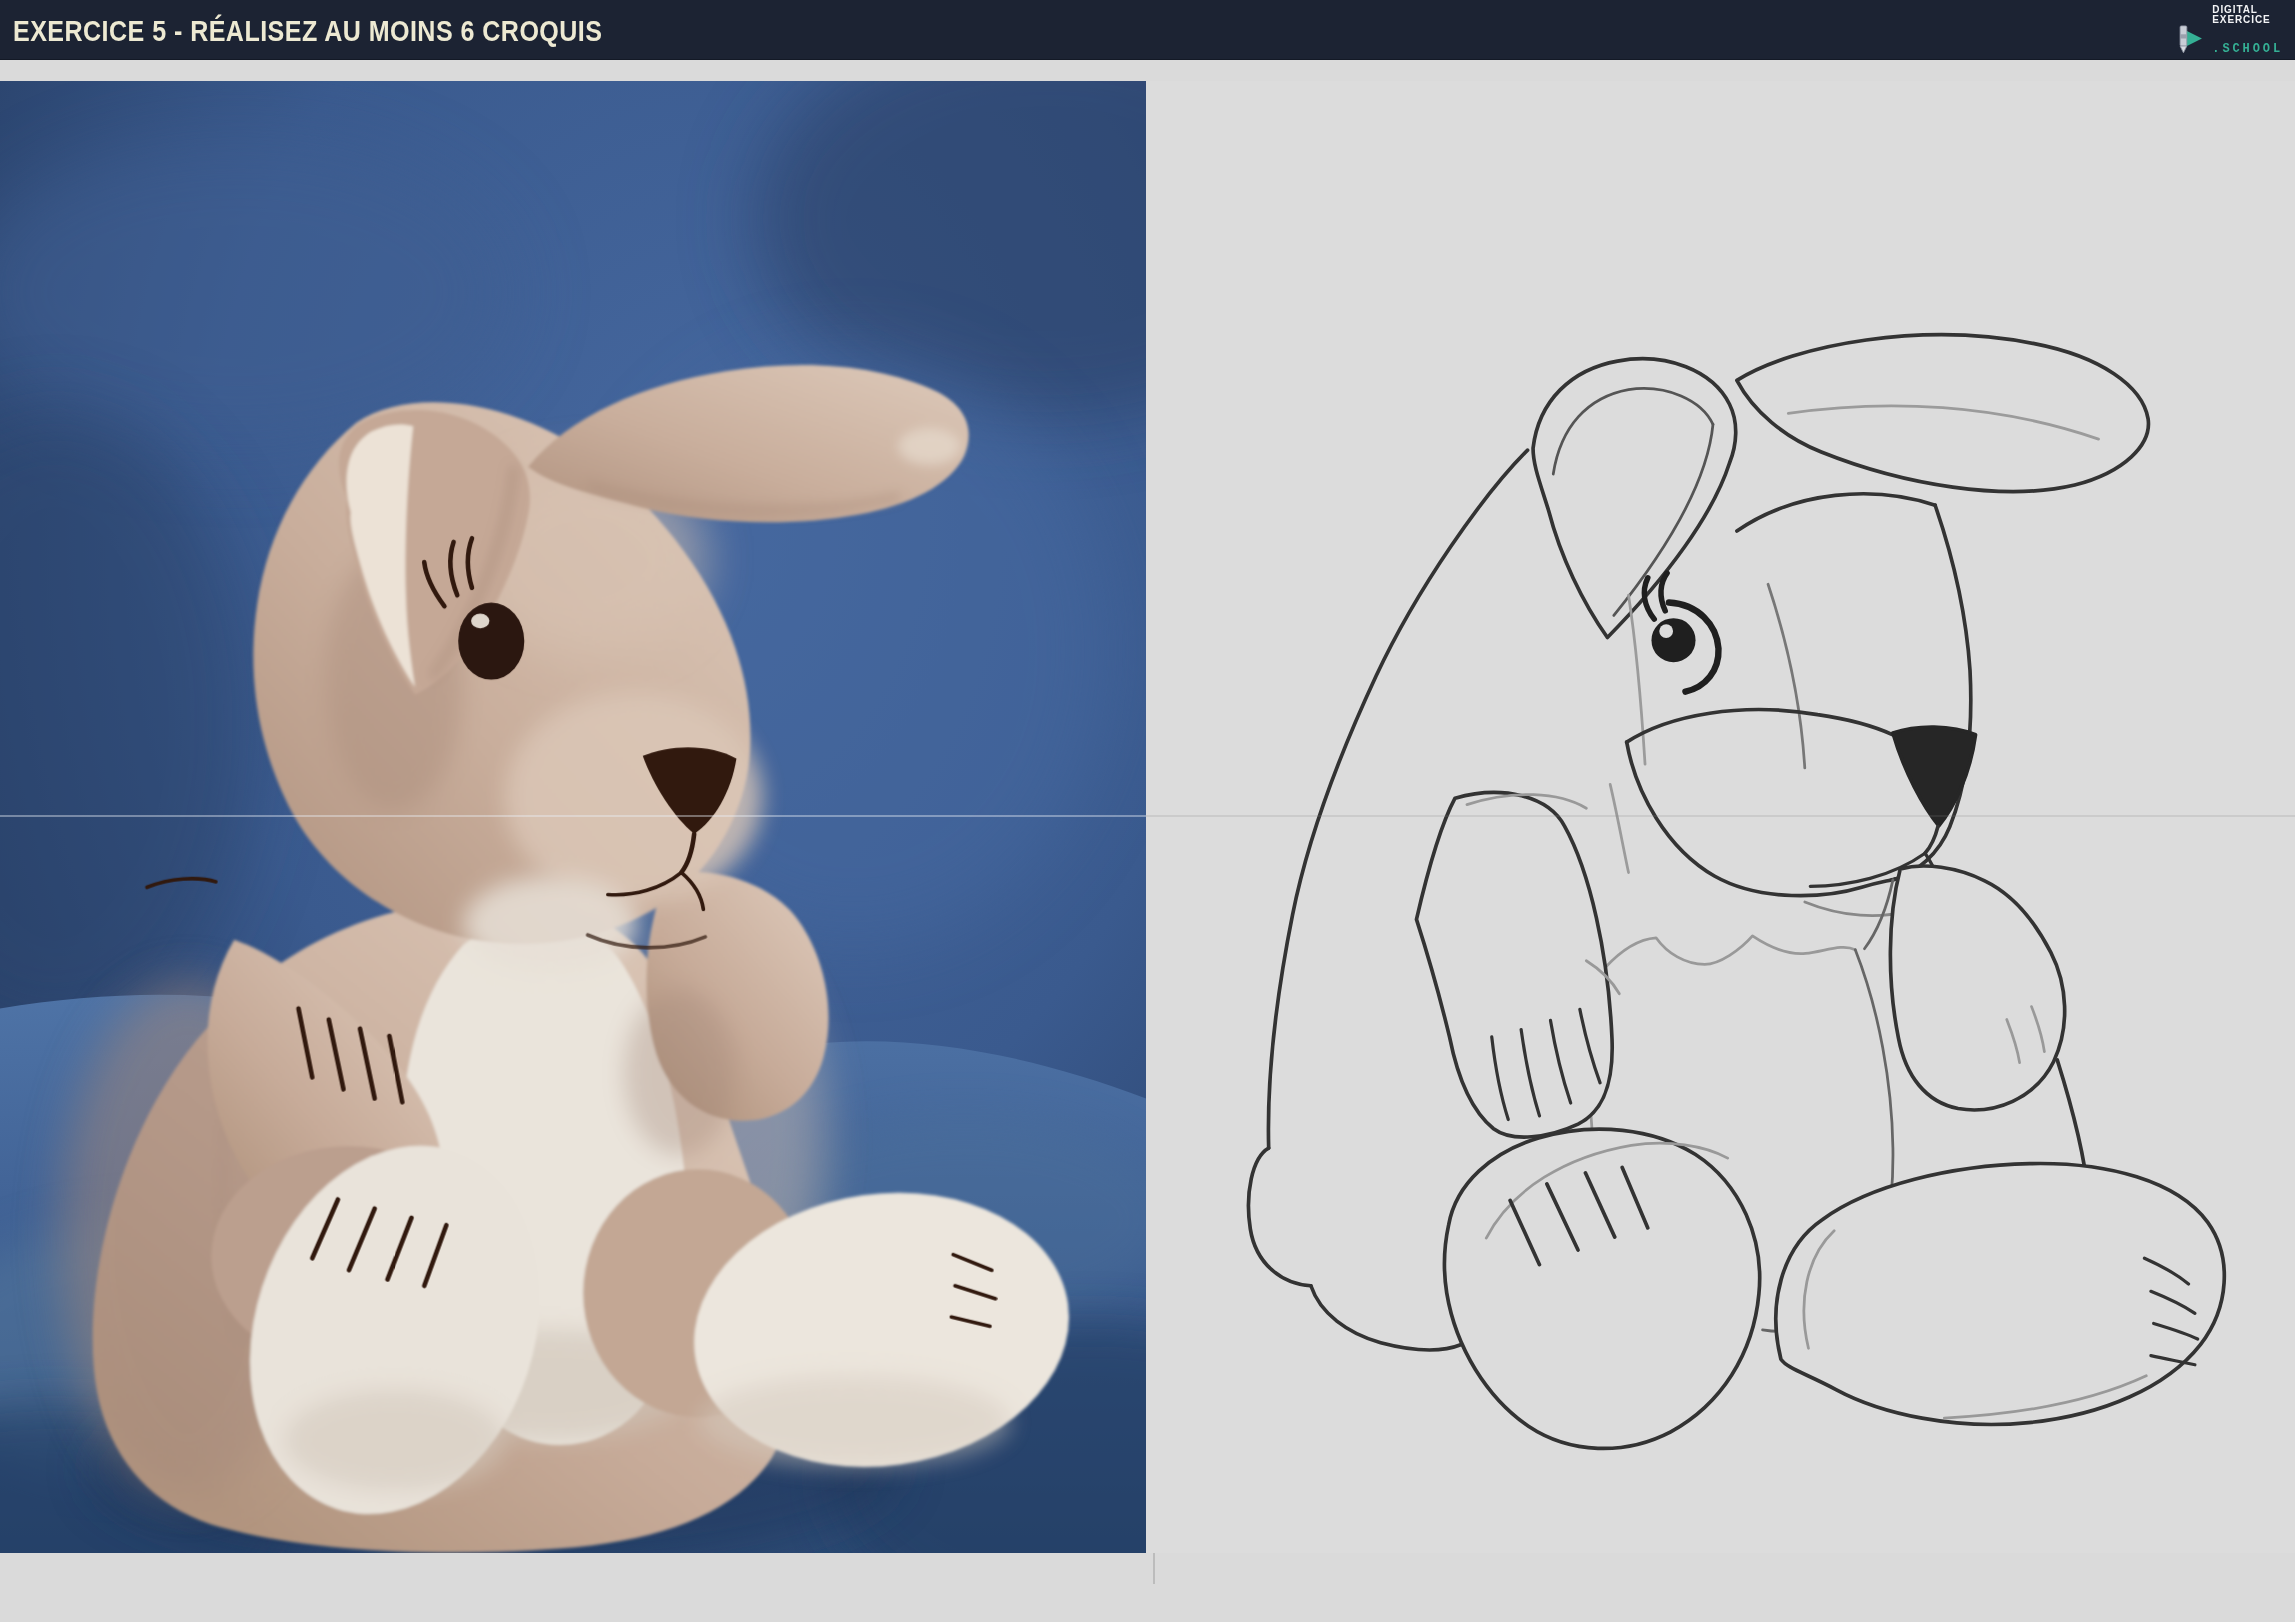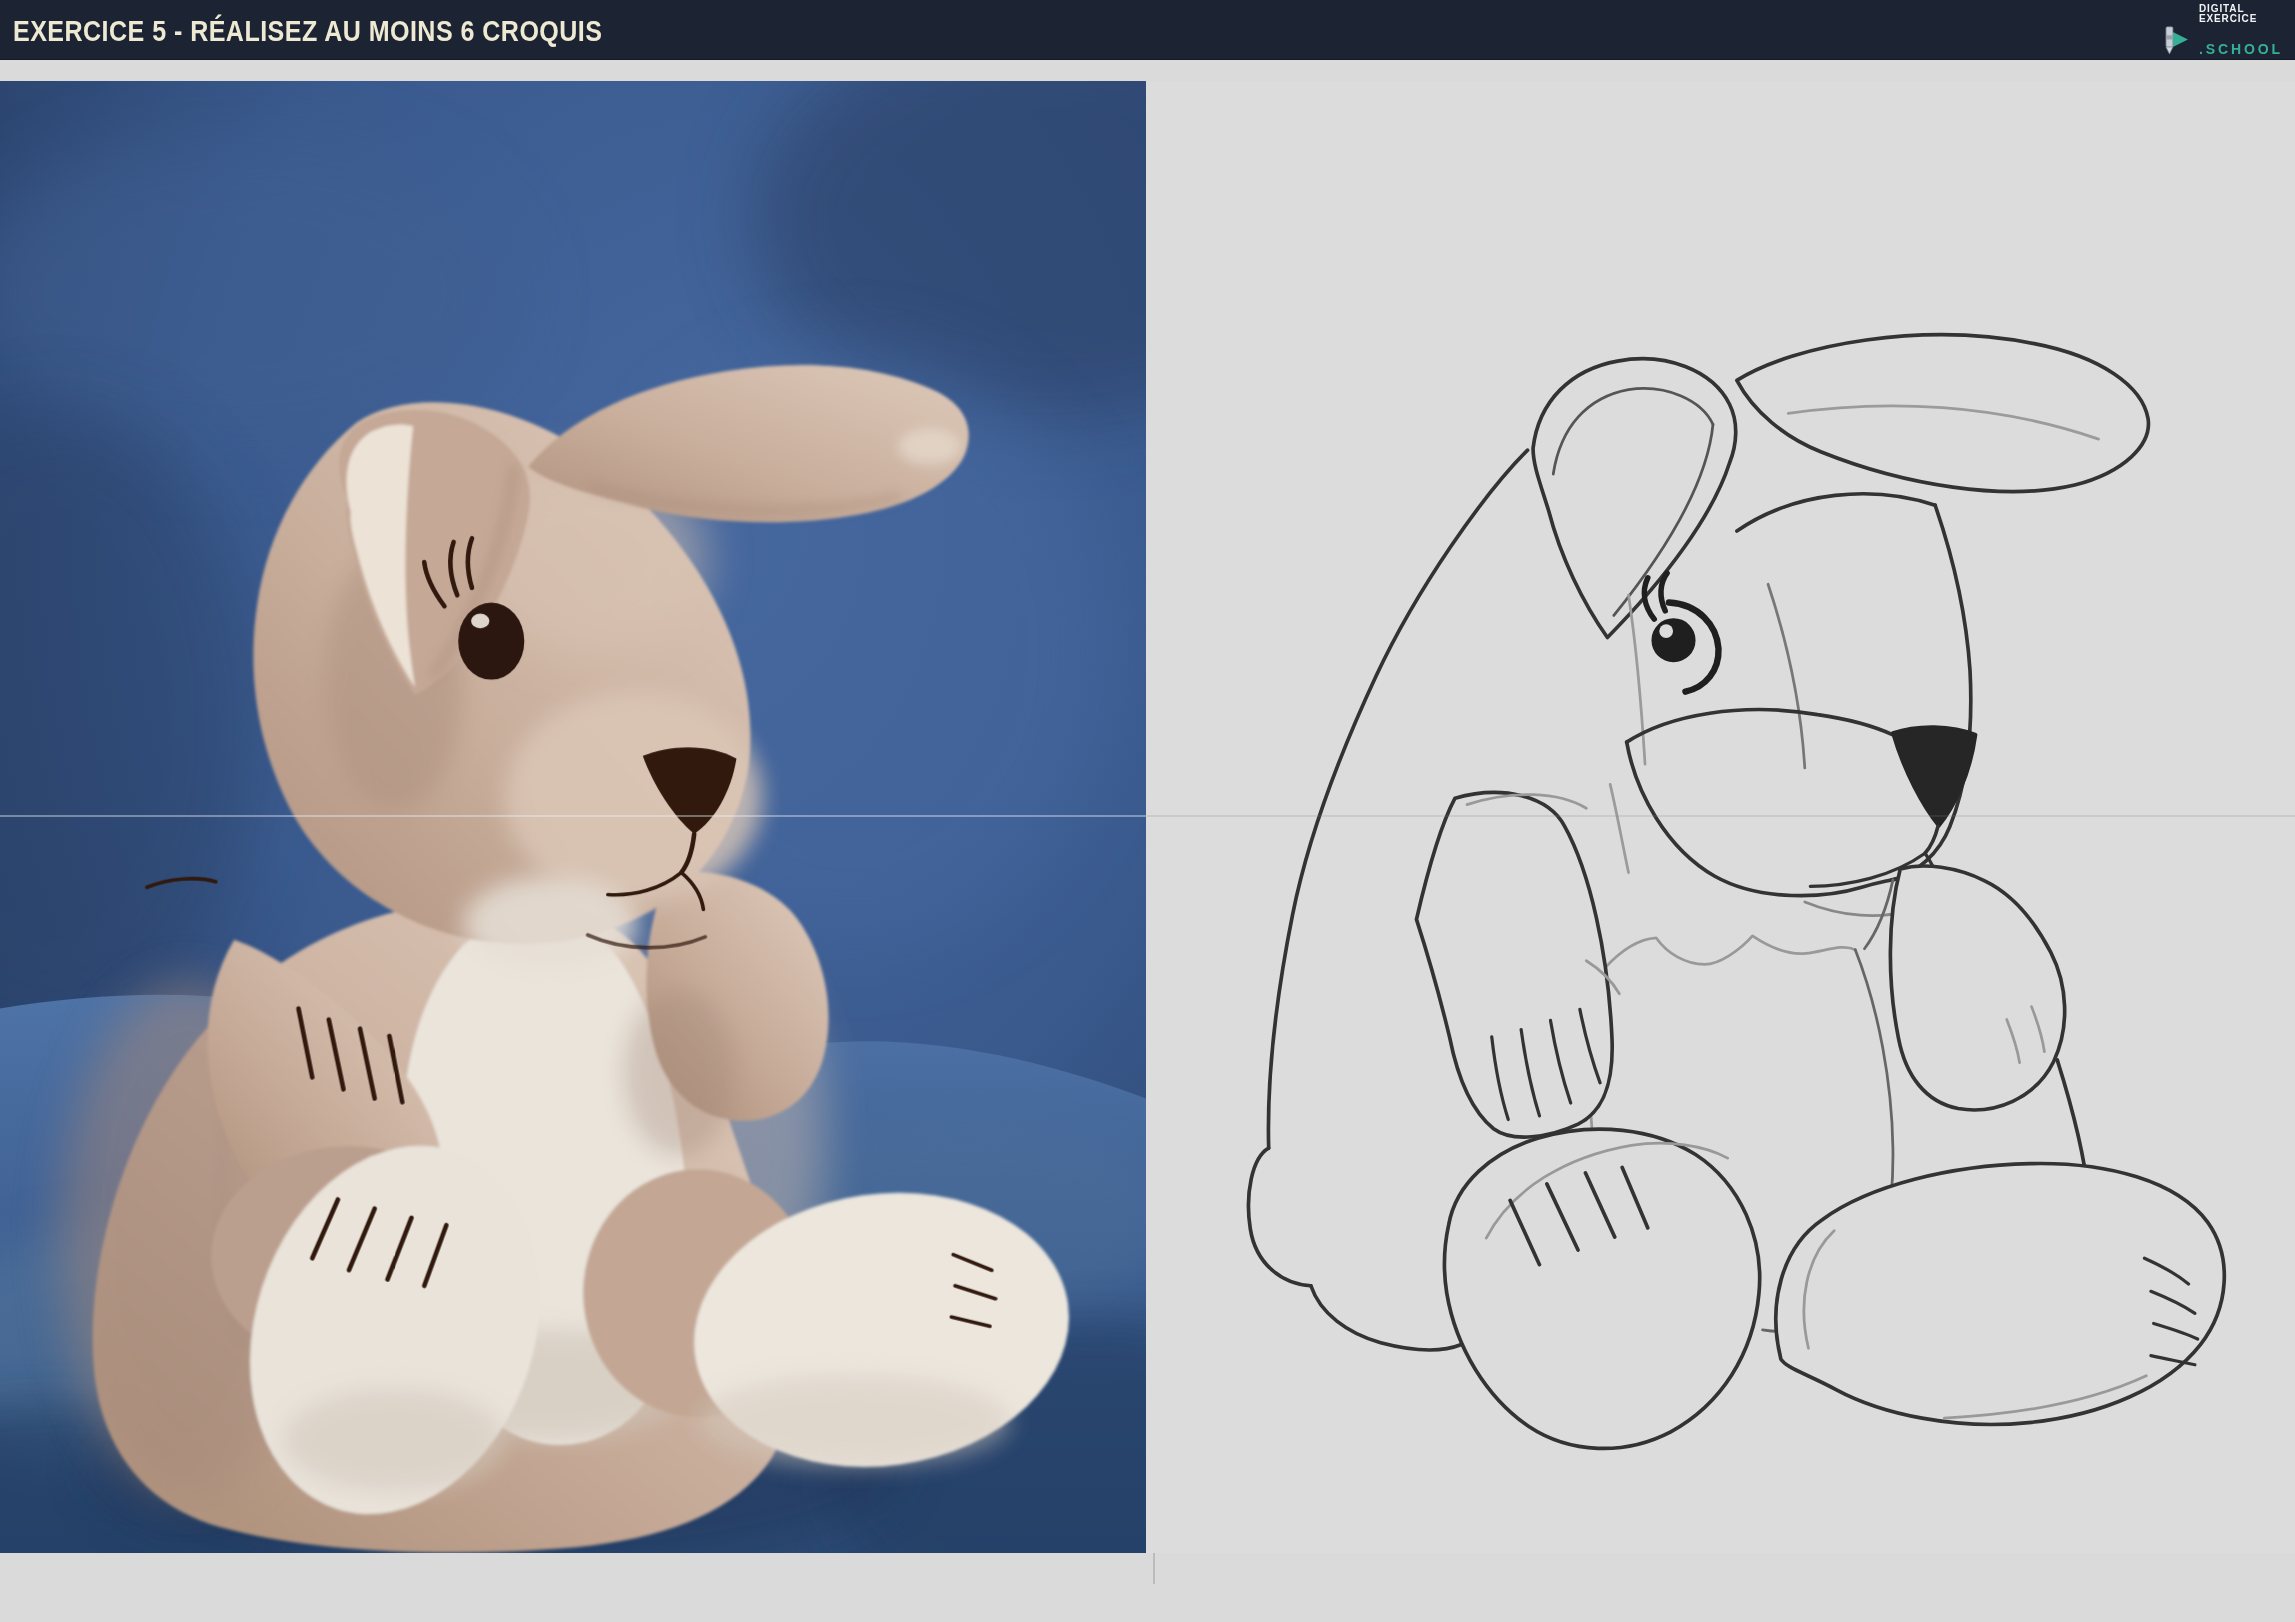--- a/index.html
+++ b/index.html
@@ -17,21 +17,21 @@
   }
   .header-title{
     color:#EDE9D2;font-weight:700;font-size:28.5px;line-height:44px;
     letter-spacing:0.5px;white-space:nowrap;
     transform:scaleX(.88) scaleY(1.06);transform-origin:left center;
   }
   .logo{display:flex;align-items:flex-end;gap:5.5px;}
   .logo-icon{width:37px;height:33px;display:block;}
   .logo-text{display:flex;flex-direction:column;line-height:1;}
   .logo-line{color:#F2F3F5;font-weight:700;font-size:10px;letter-spacing:0.9px;}
-  .logo-school{color:#35B095;font-weight:700;font-size:14px;letter-spacing:2.9px;margin-top:18px;}
+  .logo-school{color:#35B095;font-weight:700;font-size:12px;letter-spacing:2.9px;margin-top:18px;font-family:Liberation Mono, monospace;}
   
   .canvas-area{
     position:absolute;left:1146px;top:81px;width:1150px;height:1472px;
     background:#DCDCDC;
   }
   .photo-panel{
     position:absolute;left:0;top:81px;width:1146px;height:1472px;background:#2d4a75;
   }
   .sketch-panel{
     position:absolute;left:1153px;top:81px;width:1142px;height:1472px;

